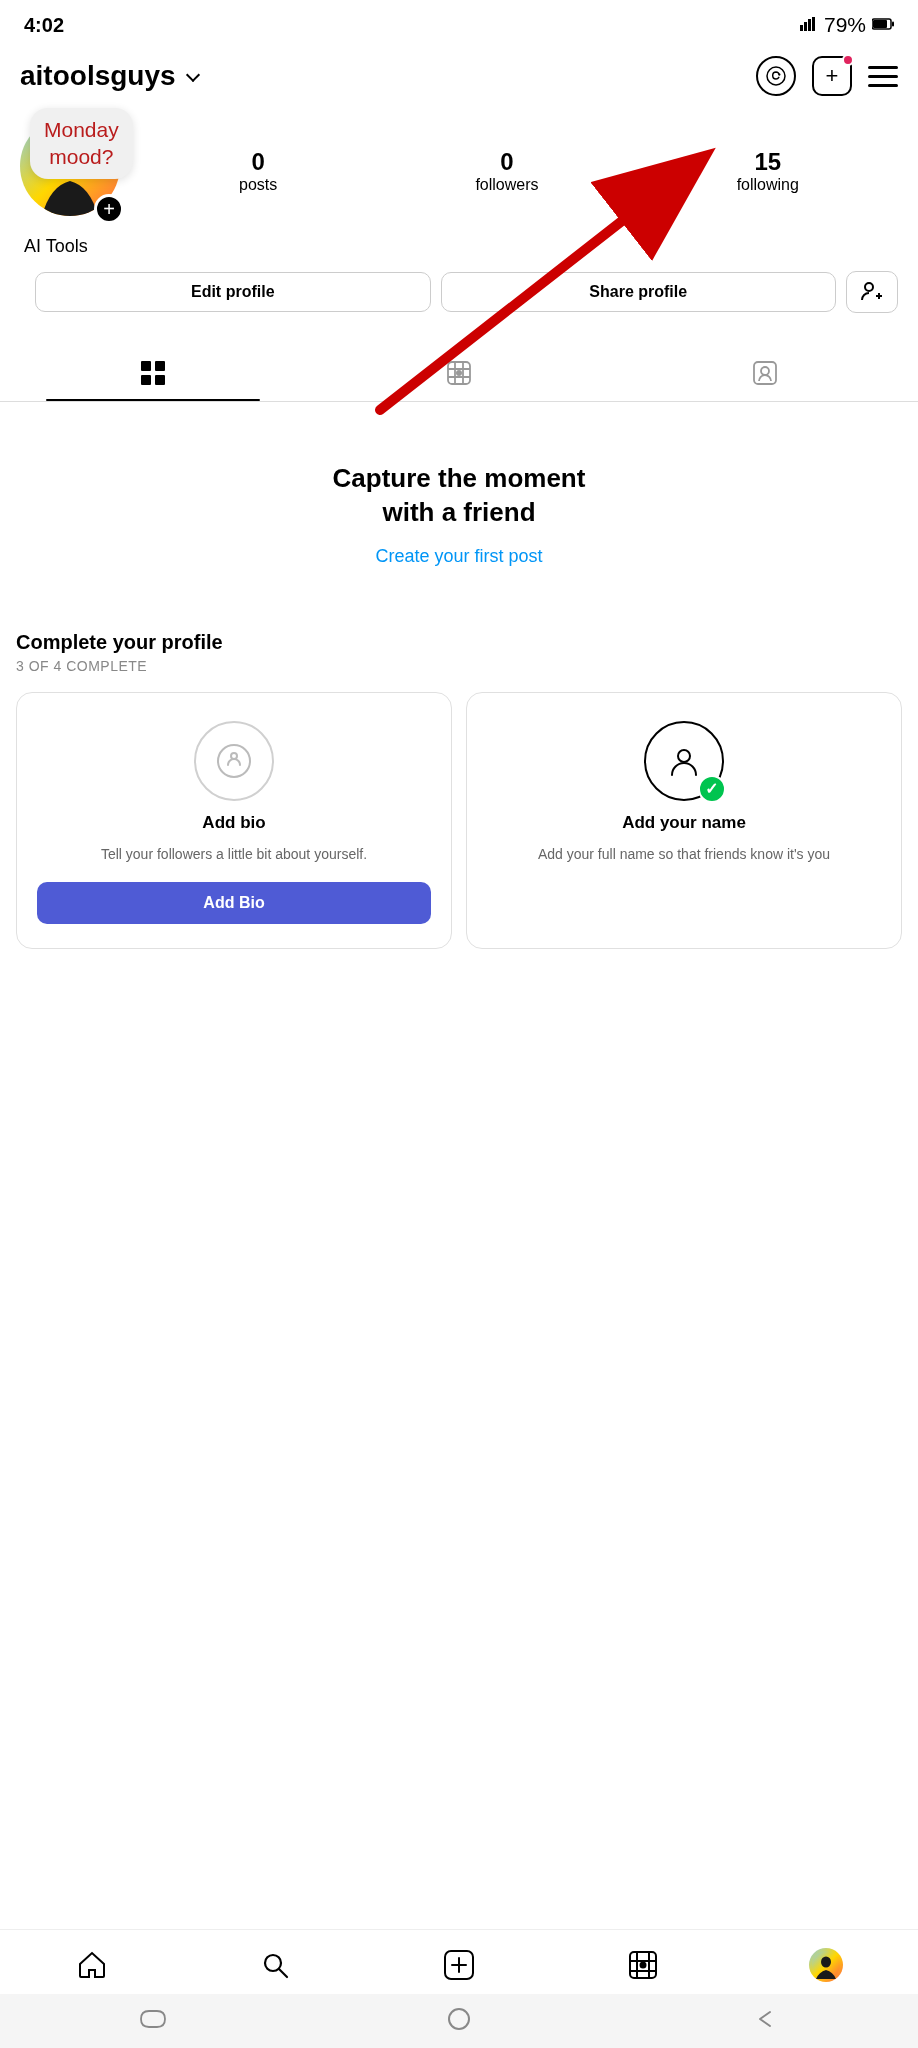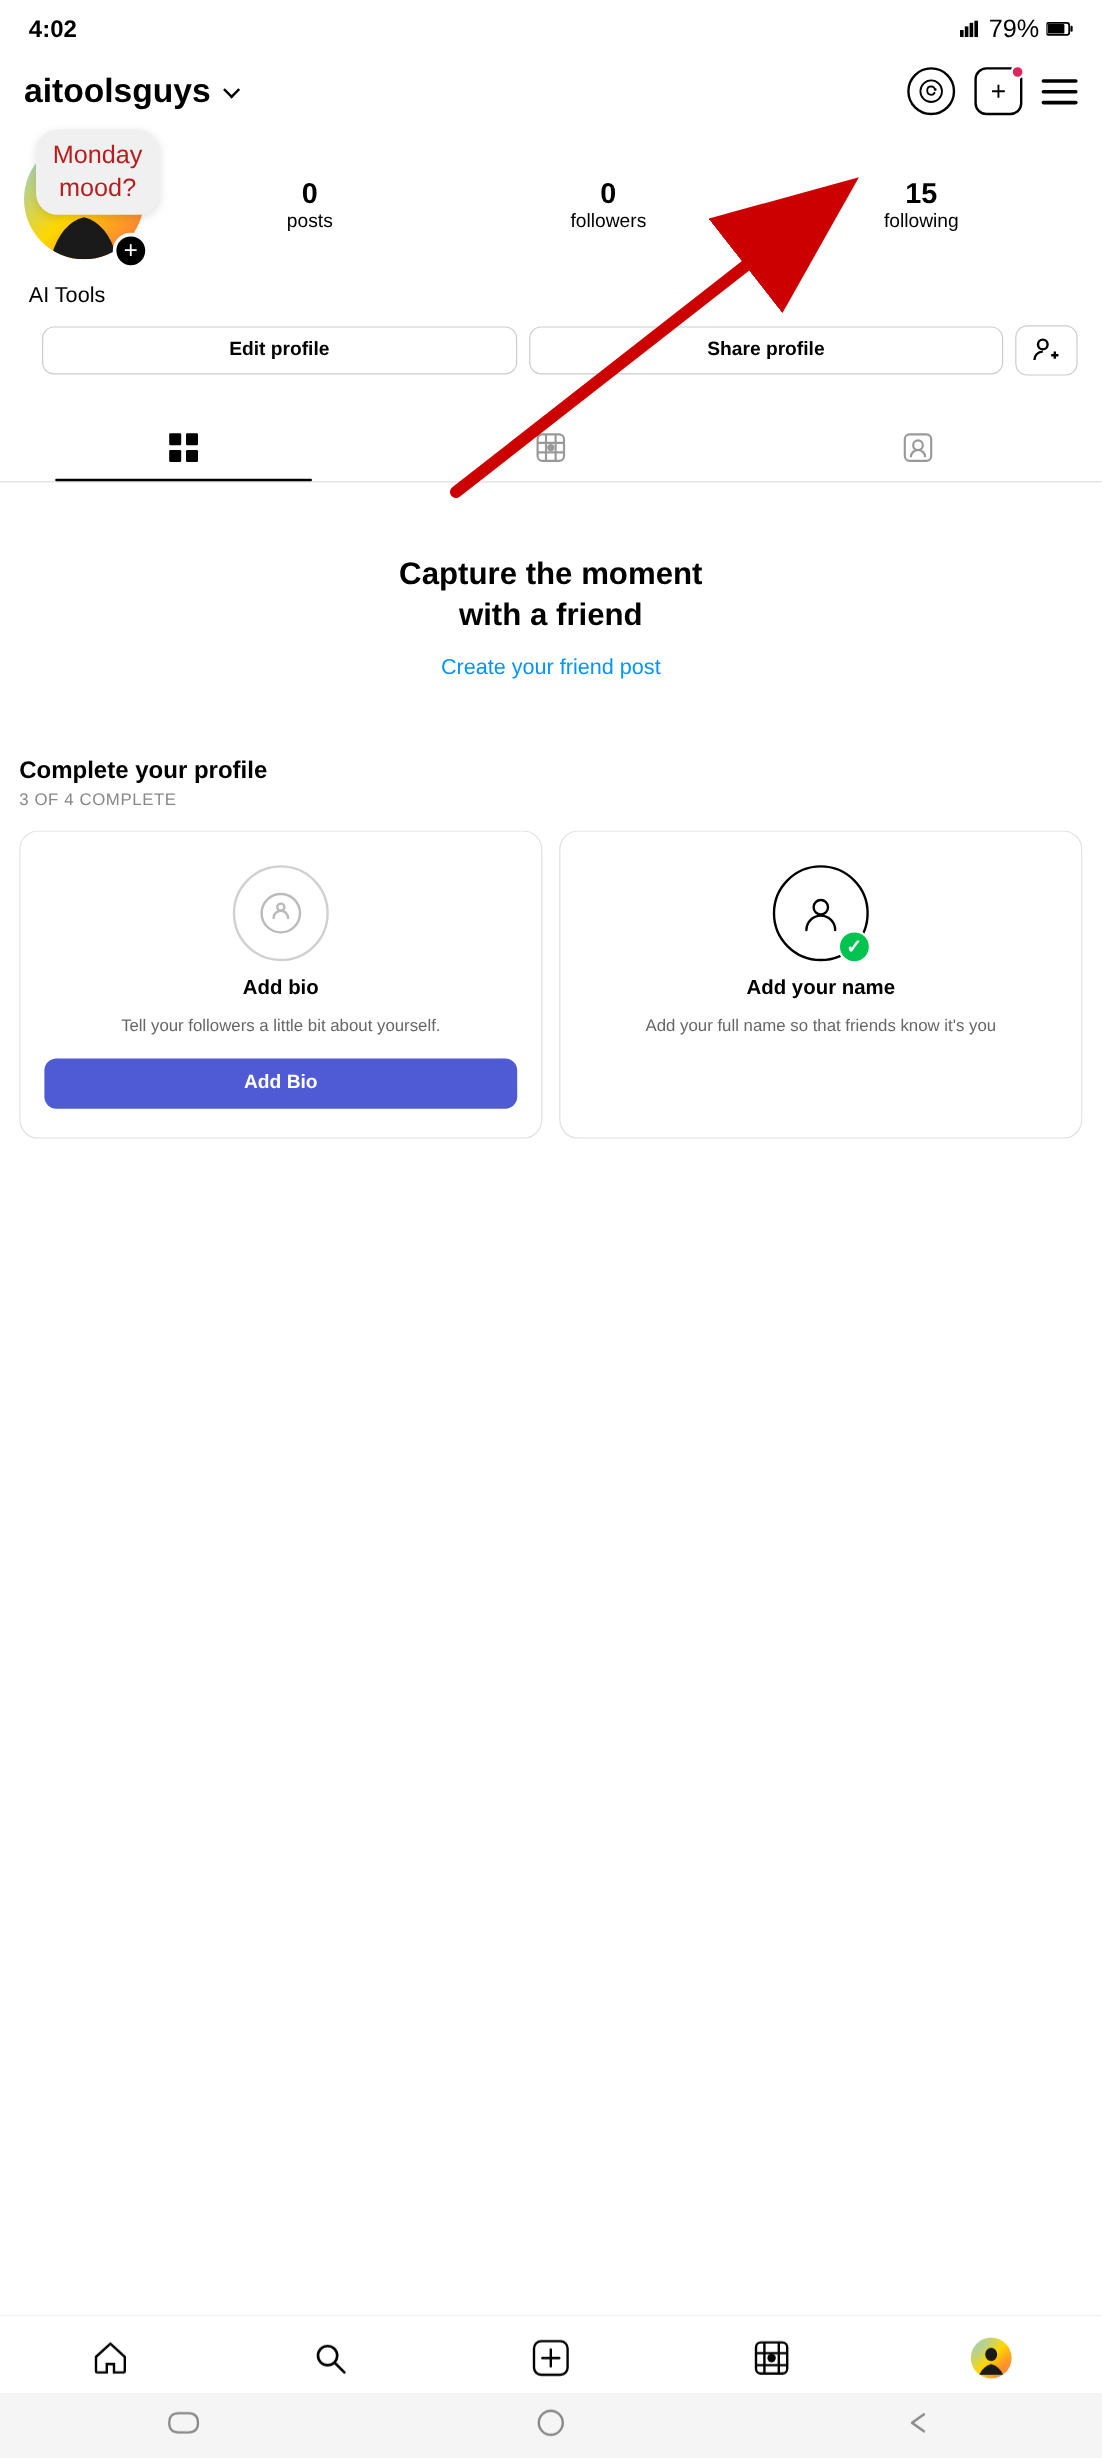--- a/index.html
+++ b/index.html
@@ -592,21 +592,21 @@
       <path d="M8 22c0-3.3 2.7-6 6-6s6 2.7 6 6"></path>
     </svg>
   </div>
 </div>
 
 <div class="empty-state">
   <div class="empty-state-title">
     <span style="white-space:pre-line;">Capture the moment
 with a friend</span>
   </div>
-  <a class="empty-state-link">Create your friend post</a>
+  <a class="empty-state-link">Create your first post</a>
 </div>
 
 <div class="complete-profile">
   <div class="complete-title">Complete your profile</div>
   <div class="complete-subtitle">3 OF 4 COMPLETE</div>
   <div class="complete-cards">
 
     <div class="complete-card">
       <div class="card-icon-circle">
         <svg width="40" height="40" viewBox="0 0 40 40" fill="none" stroke="#bbb" stroke-width="2">

